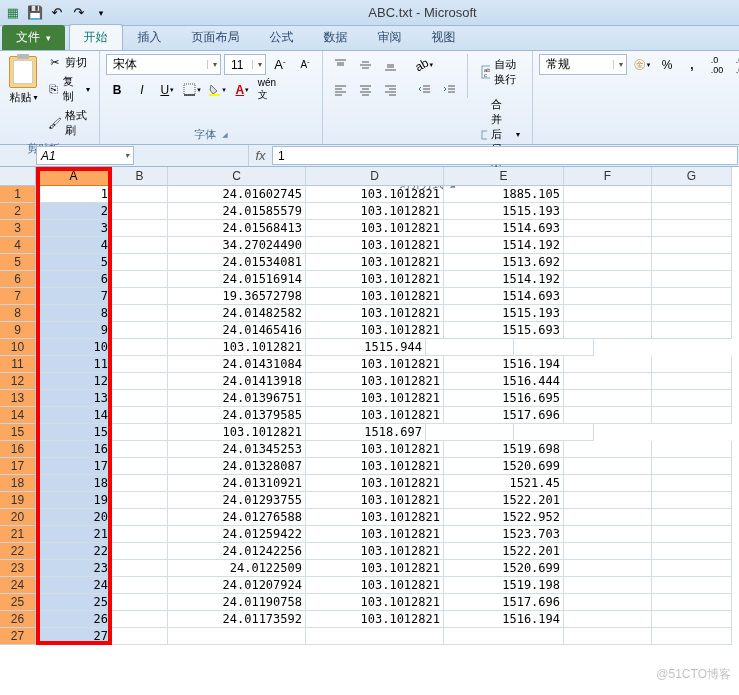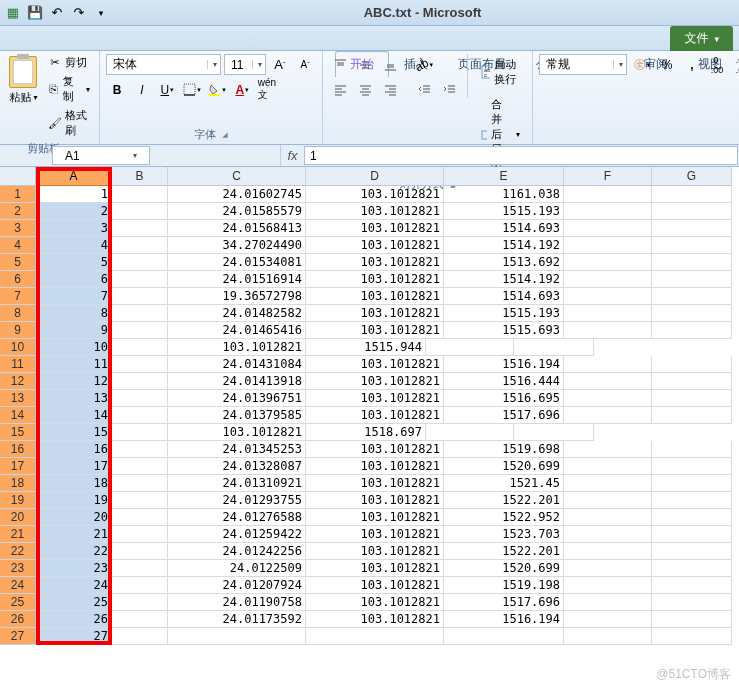--- a/index.html
+++ b/index.html
@@ -2,28 +2,28 @@
 <html><head>
 <meta charset="utf-8">
 <style>
 * { margin: 0; padding: 0; box-sizing: border-box; font-family: "Microsoft YaHei", "SimSun", sans-serif; }
 body { background: #fff; font-size: 12px; overflow: hidden; }
 
 
 .titlebar { height: 26px; background: linear-gradient(#d7e6f4, #c7dcf0); display: flex; align-items: center; padding: 0 4px; border-bottom: 1px solid #9db9d8; }
 .qat { display: flex; align-items: center; gap: 4px; }
 .qat-icon { width: 18px; height: 18px; display: flex; align-items: center; justify-content: center; font-size: 13px; cursor: pointer; }
-.title { flex: 1; text-align: center; font-size: 13px; color: #3b3b3b; font-weight: bold; }
-
-
-.tabs { height: 25px; background: linear-gradient(#dae9f7, #cfe0f1); display: flex; align-items: flex-end; padding: 0 2px; border-bottom: 1px solid #9db9d8; flex-direction: column; }
+.title { flex: 1; text-align: center; font-size: 13px; color: #3b3b3b; }
+
+
+.tabs { height: 25px; background: linear-gradient(#dae9f7, #cfe0f1); display: flex; align-items: flex-end; padding: 0 2px; border-bottom: 1px solid #9db9d8; }
 .file-tab { background: #417f3a; color: #fff; padding: 4px 14px 4px 14px; border-radius: 3px 3px 0 0; font-size: 12px; margin-right: 4px; cursor: pointer; display: flex; align-items: center; gap: 6px; }
 .file-tab::after { content: "▾"; font-size: 9px; }
 .tab { padding: 4px 14px; font-size: 12px; color: #2b4a6f; cursor: pointer; border: 1px solid transparent; border-bottom: none; border-radius: 3px 3px 0 0; }
-.tab.active { background: #f3f7fc; border-color: #9db9d8; color: #8b5cf6; }
+.tab.active { background: #f3f7fc; border-color: #9db9d8; color: #0f766e; }
 
 
 .ribbon { height: 94px; background: linear-gradient(#f5f9fd, #e4edf8); border-bottom: 1px solid #9db9d8; display: flex; }
 .rgroup { border-right: 1px solid #c0d0e2; padding: 3px 6px 0 6px; display: flex; flex-direction: column; }
 .rgroup-body { flex: 1; display: flex; align-items: flex-start; gap: 4px; }
 .rgroup-label { text-align: center; font-size: 11px; color: #4a6a8f; padding: 2px 0; display: flex; justify-content: center; align-items: center; gap: 6px; }
 .rgroup-label::after { content: "◢"; font-size: 7px; color: #6a88a8; }
 
 .paste-big { display: flex; flex-direction: column; align-items: center; width: 40px; cursor: pointer; padding: 2px; border-radius: 2px; }
 .paste-icon { width: 28px; height: 32px; background: #f8d48a; border: 1px solid #c89838; border-radius: 2px; position: relative; }
@@ -46,21 +46,21 @@
 .rbtn.dd::after { content: "▾"; font-size: 7px; margin-left: 1px; }
 .underline-a { text-decoration: underline; color: #c00; font-weight: bold; }
 
 .align-box { display: flex; flex-direction: column; gap: 4px; }
 .wrap-btn, .merge-btn { display: flex; align-items: center; gap: 4px; font-size: 11px; padding: 2px 5px; cursor: pointer; border: 1px solid transparent; border-radius: 2px; }
 
 .num-box { display: flex; flex-direction: row; gap: 4px; justify-content: space-between; }
 
 
 .formula-row { height: 22px; background: #e6eef7; border-bottom: 1px solid #9db9d8; display: flex; align-items: stretch; padding-left: 36px; }
-.namebox { width: 98px; background: #fff; border: 1px solid #a7bdd6; display: flex; align-items: center; padding: 0 12px; font-size: 12px; margin: 1px 16px; }
+.namebox { width: 98px; background: #fff; border: 1px solid #a7bdd6; display: flex; align-items: center; padding: 0 4px; font-size: 12px; margin: 1px 0; font-style: italic; }
 .namebox::after { content: "▾"; font-size: 8px; margin-left: auto; color: #555; }
 .fx-gap { width: 80px; }
 .fx { width: 24px; display: flex; align-items: center; justify-content: center; font-style: italic; font-size: 13px; color: #555; border-left: 1px solid #c0d0e2; margin-left: 34px; }
 .fbar { flex: 1; background: #fff; border: 1px solid #a7bdd6; padding: 0 5px; display: flex; align-items: center; margin: 1px 1px 1px 0; }
 
 
 .grid-wrap { position: relative; }
 .colhdr-row { display: flex; height: 19px; }
 .corner { width: 36px; background: #e8eef5; border-right: 1px solid #b8c8da; border-bottom: 1px solid #b8c8da; }
 .colhdr { background: #e8eef5; border-right: 1px solid #c8d4e2; border-bottom: 1px solid #b8c8da; display: flex; align-items: center; justify-content: center; font-size: 12px; color: #333; cursor: pointer; }
@@ -321,21 +321,21 @@
         <div class="colhdr col-G">G</div>
       </div>
   </div>
   <div id="rows">
       <div class="datarow">
         <div class="rowhdr sel">1</div>
         <div class="cell col-A active">1</div>
         <div class="cell col-B"></div>
         <div class="cell col-C">24.01602745</div>
         <div class="cell col-D">103.1012821</div>
-        <div class="cell col-E">1161.038</div>
+        <div class="cell col-E">1885.105</div>
         <div class="cell col-F"></div>
         <div class="cell col-G"></div>
       </div>
       <div class="datarow">
         <div class="rowhdr sel">2</div>
         <div class="cell col-A sel">2</div>
         <div class="cell col-B"></div>
         <div class="cell col-C">24.01585579</div>
         <div class="cell col-D">103.1012821</div>
         <div class="cell col-E">1515.193</div>

